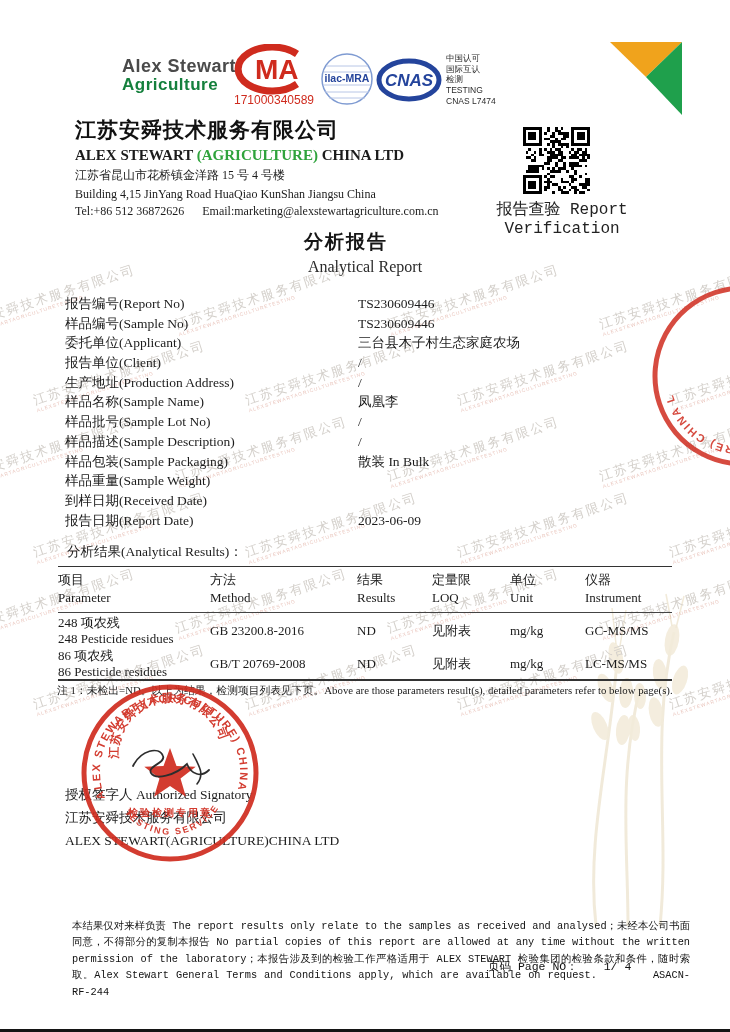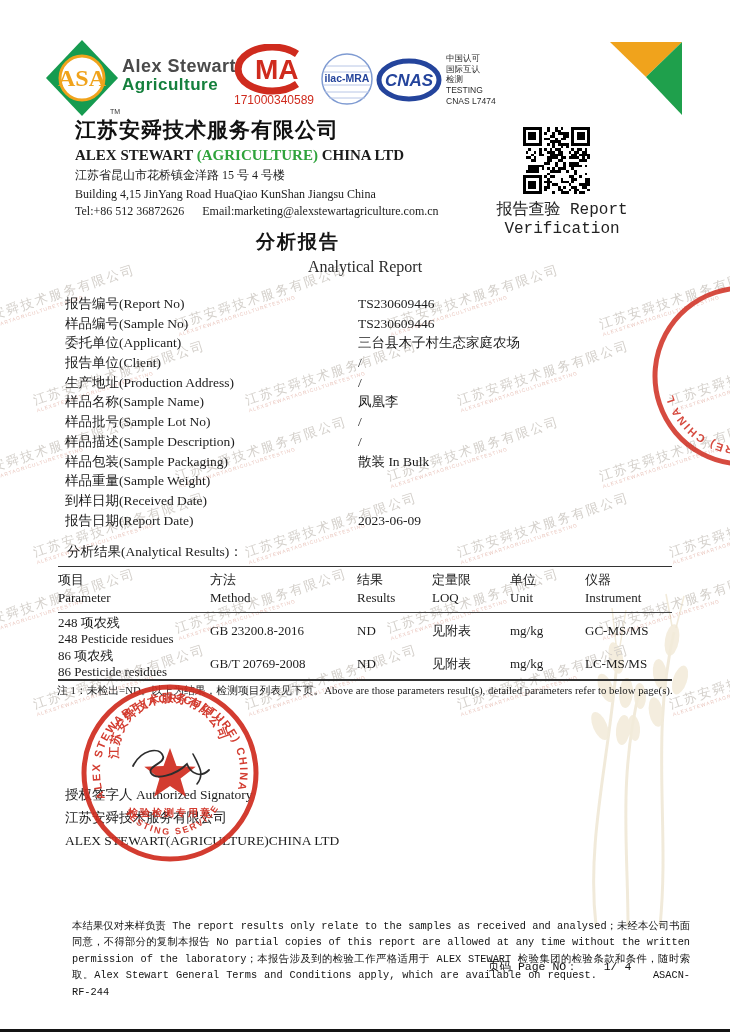--- a/index.html
+++ b/index.html
@@ -31,21 +31,21 @@
   .company{position:absolute;left:75px;top:116px;}
   .company .cn{font-family:"Liberation Sans",sans-serif;font-size:21px;font-weight:bold;letter-spacing:1px;color:#111;}
   .company .en{font-size:15px;font-weight:bold;margin-top:3px;}
   .company .en .green{color:#2fa33c;}
   .company .adr{font-size:12px;margin-top:3px;}
   .company .contact{font-size:12px;margin-top:2px;}
   .company .contact .sep{display:inline-block;width:18px;}
   .qr-box{position:absolute;left:523px;top:127px;}
   .qr-caption{position:absolute;left:457px;top:199px;width:210px;text-align:center;font-family:"Liberation Mono","DejaVu Sans Mono",monospace;font-size:16px;color:#222;}
   
-  .title-cn{position:absolute;left:0;top:229px;width:596px;text-align:center;font-family:"Liberation Sans",sans-serif;font-size:19px;font-weight:bold;letter-spacing:2px;color:#161616;}
+  .title-cn{position:absolute;left:0;top:229px;width:596px;text-align:center;font-family:"Liberation Sans",sans-serif;font-size:19px;font-weight:bold;letter-spacing:2px;color:#161616;padding-left:48px;}
   .title-en{position:absolute;left:0;top:258px;width:730px;text-align:center;font-size:16px;color:#2a2a2a;}
   
   .fields{position:absolute;left:65px;top:294px;width:600px;}
   .field-row{display:flex;height:19.7px;line-height:19.7px;font-size:13.5px;}
   .field-label{width:293px;flex:none;}
   .field-value{flex:1;}
   
   .results-title{position:absolute;left:67px;top:543px;font-size:13.5px;}
   .rtable{position:absolute;left:58px;top:566px;width:614px;border-top:1.5px solid #333;border-bottom:2px solid #333;}
   .rhead{display:grid;grid-template-columns:152px 147px 75px 78px 75px 87px;border-bottom:1px solid #444;padding:4px 0 5px 0;}
@@ -193,28 +193,20 @@
         <span class="wm-red">ALEXSTEWARTAGRICULTURETESTING</span>
       </span>
       <span class="wm" style="left: 666px; top: 668px;">
         <span class="wm-cn">江苏安舜技术服务有限公司</span>
         <span class="wm-red">ALEXSTEWARTAGRICULTURETESTING</span>
       </span>
     </div>
 
   <div class="content">
 
-    <div class="logo-asa">
-      <svg width="84" height="84" viewBox="0 0 84 84">
-        <polygon points="42,4 78,42 42,80 6,42" fill="#169b50"></polygon>
-        <circle cx="42" cy="42" r="22" fill="#ffffff" stroke="#f0a31c" stroke-width="3"></circle>
-        <text x="42" y="50" text-anchor="middle" font-family="Liberation Serif, serif" font-size="24" font-weight="bold" fill="#f0a31c">ASA</text>
-        <text x="70" y="78" font-family="Liberation Sans, sans-serif" font-size="7" fill="#333">TM</text>
-      </svg>
-    </div>
 
     <div class="brand">
       <span class="b1">Alex Stewart</span><br>
       <span class="b2">Agriculture</span>
     </div>
 
     <div class="logo-cma">
       <svg width="86" height="66" viewBox="0 0 86 66">
         <path d="M 66 10 A 34 22 0 1 0 66 40" fill="none" stroke="#cf2b1e" stroke-width="7"></path>
         <text x="24" y="35" font-family="Liberation Sans, sans-serif" font-size="28" font-weight="bold" fill="#cf2b1e">MA</text>

